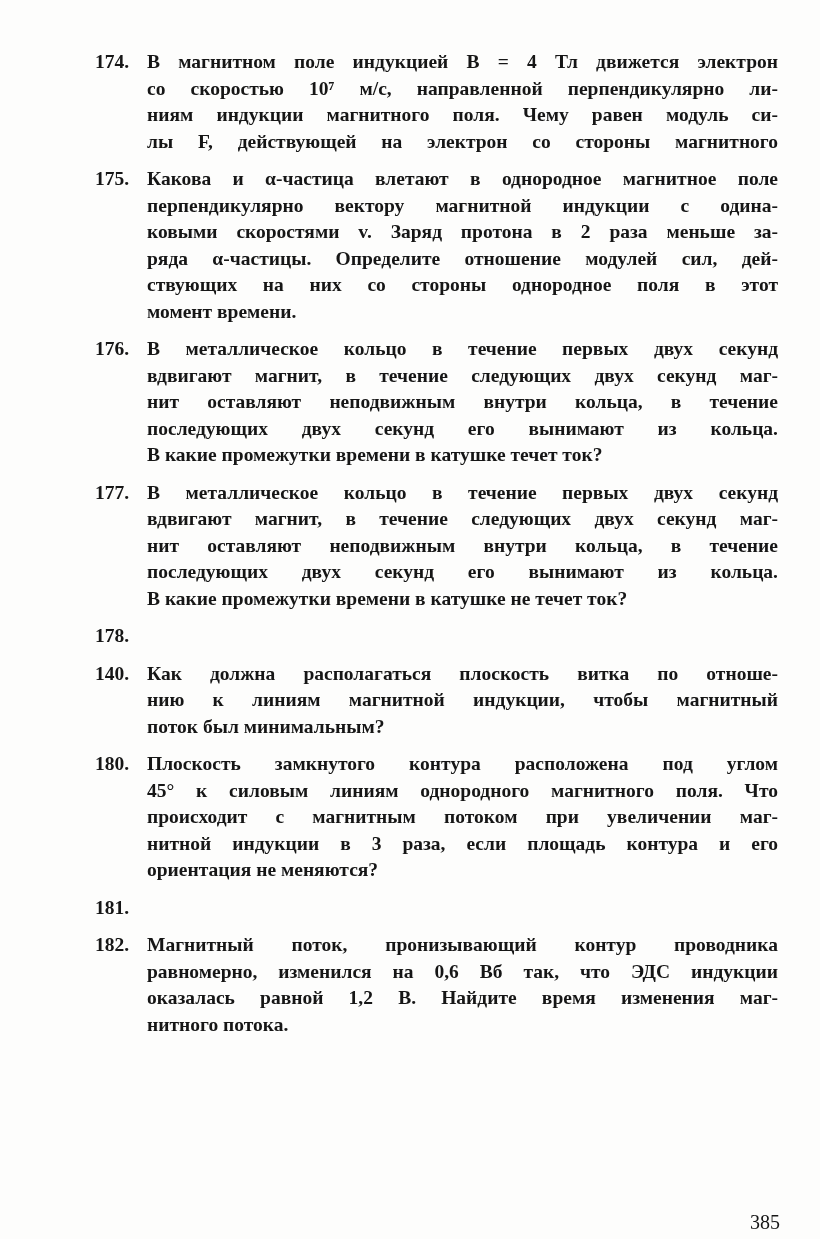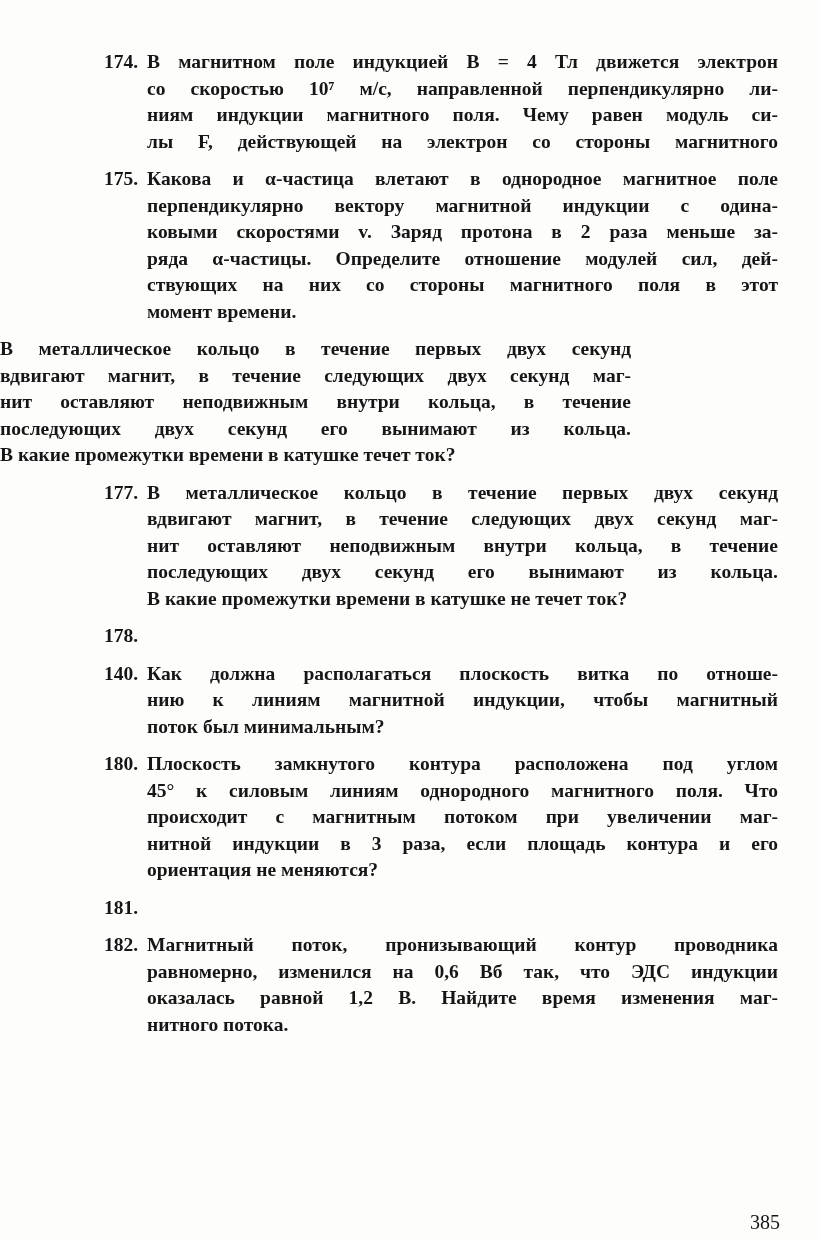--- a/index.html
+++ b/index.html
@@ -24,21 +24,20 @@
   .problem {
     display: flex;
     margin-bottom: 11px;
   }
   .problem-num {
     flex: 0 0 52px;
     margin-left: 95px;
     font-weight: 700;
     font-size: 19.5px;
     line-height: 26.5px;
-    text-align: center;
   }
   .problem-text {
     width: 631px;
     font-size: 19.5px;
     line-height: 26.5px;
   }
   .text-line {
     text-align: justify;
     text-align-last: justify;
     font-weight: bold;
@@ -69,26 +68,27 @@
       </div>
   </div>
 
   <div class="problem">
     <div class="problem-num">175.</div>
     <div class="problem-text">
         <div class="text-line">Какова и α-частица влетают в однородное магнитное поле</div>
         <div class="text-line">перпендикулярно вектору магнитной индукции с одина-</div>
         <div class="text-line">ковыми скоростями v. Заряд протона в 2 раза меньше за-</div>
         <div class="text-line">ряда α-частицы. Определите отношение модулей сил, дей-</div>
-        <div class="text-line">ствующих на них со стороны магнитного поля в этот</div>
+        <div class="text-line">ствующих на них со стороны однородное поля в этот</div>
         <div class="text-line last-line">момент времени.</div>
       </div>
   </div>
 
   <div class="problem">
+    <div class="problem-num">176.</div>
     <div class="problem-text">
         <div class="text-line">В металлическое кольцо в течение первых двух секунд</div>
         <div class="text-line">вдвигают магнит, в течение следующих двух секунд маг-</div>
         <div class="text-line">нит оставляют неподвижным внутри кольца, в течение</div>
         <div class="text-line">последующих двух секунд его вынимают из кольца.</div>
         <div class="text-line last-line">В какие промежутки времени в катушке течет ток?</div>
       </div>
   </div>
 
   <div class="problem">

